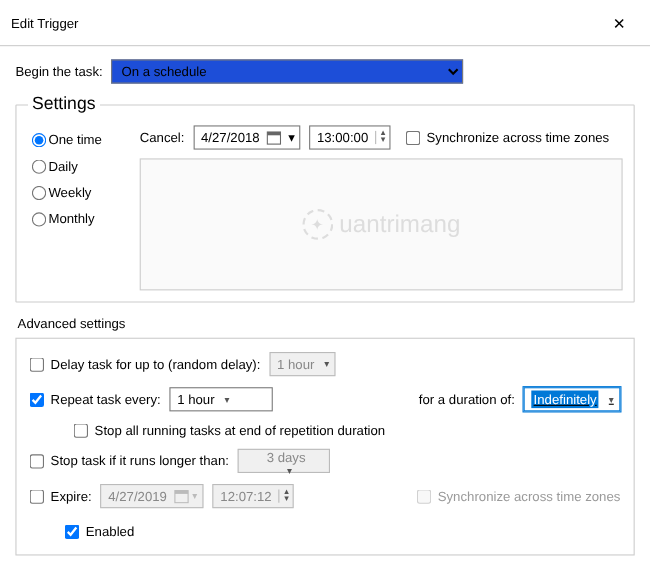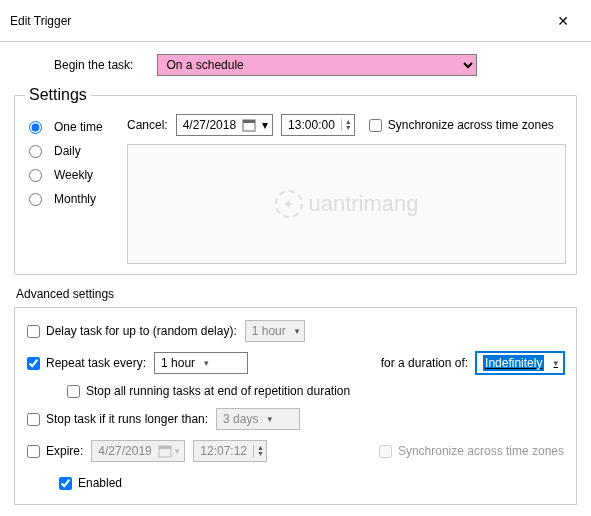--- a/index.html
+++ b/index.html
@@ -27,29 +27,29 @@
     height: 28px;
     display: flex;
     align-items: center;
     justify-content: center;
     font-size: 14px;
     font-family: Arial, sans-serif;
   }
   .content {
     padding: 12px 14px 14px 14px;
   }
-  .row { display: flex; align-items: center; gap: 24px; margin-left: 40px; }
+  .row { display: flex; align-items: center; gap: 8px; }
   .begin-row { margin-bottom: 10px; }
   select.begin {
     flex: 1;
     max-width: 320px;
     height: 22px;
     font: inherit;
     border: 1px solid #7a7a7a;
-    background: #f9a8d4;
+    background: #1d4ed8;
     padding: 0 4px;
   }
   fieldset {
     border: 1px solid #ccc;
     border-radius: 1px;
     margin: 0 0 12px 0;
     padding: 10px 10px 10px 10px;
     position: relative;
   }
   fieldset > legend {
@@ -60,21 +60,21 @@
     display: flex;
     gap: 12px;
   }
   .radios {
     display: flex;
     flex-direction: column;
     gap: 10px;
     padding: 6px 4px 6px 4px;
     min-width: 90px;
   }
-  .radios label { display: flex; align-items: center; gap: 12px; }
+  .radios label { display: flex; align-items: center; gap: 2px; }
   .right-panel {
     flex: 1;
     display: flex;
     flex-direction: column;
   }
   .start-row {
     display: flex;
     align-items: center;
     gap: 8px;
     padding: 0 0 8px 0;
@@ -290,21 +290,21 @@
         <input type="checkbox" style="">
         <span>Stop all running tasks at end of repetition duration</span>
       </label>
     </div>
 
     <div class="adv-row">
       <label class="check">
         <input type="checkbox" style="">
         <span>Stop task if it runs longer than:</span>
       </label>
-      <span class="combobox disabled" style="min-width:84px;">
+      <span class="combobox disabled" style="min-width:84px;flex-direction:column;">
         <span class="val">3 days</span>
         <span class="arrow">▾</span>
       </span>
     </div>
 
     <div class="adv-row">
       <label class="check">
         <input type="checkbox" style="">
         <span>Expire:</span>
       </label>

